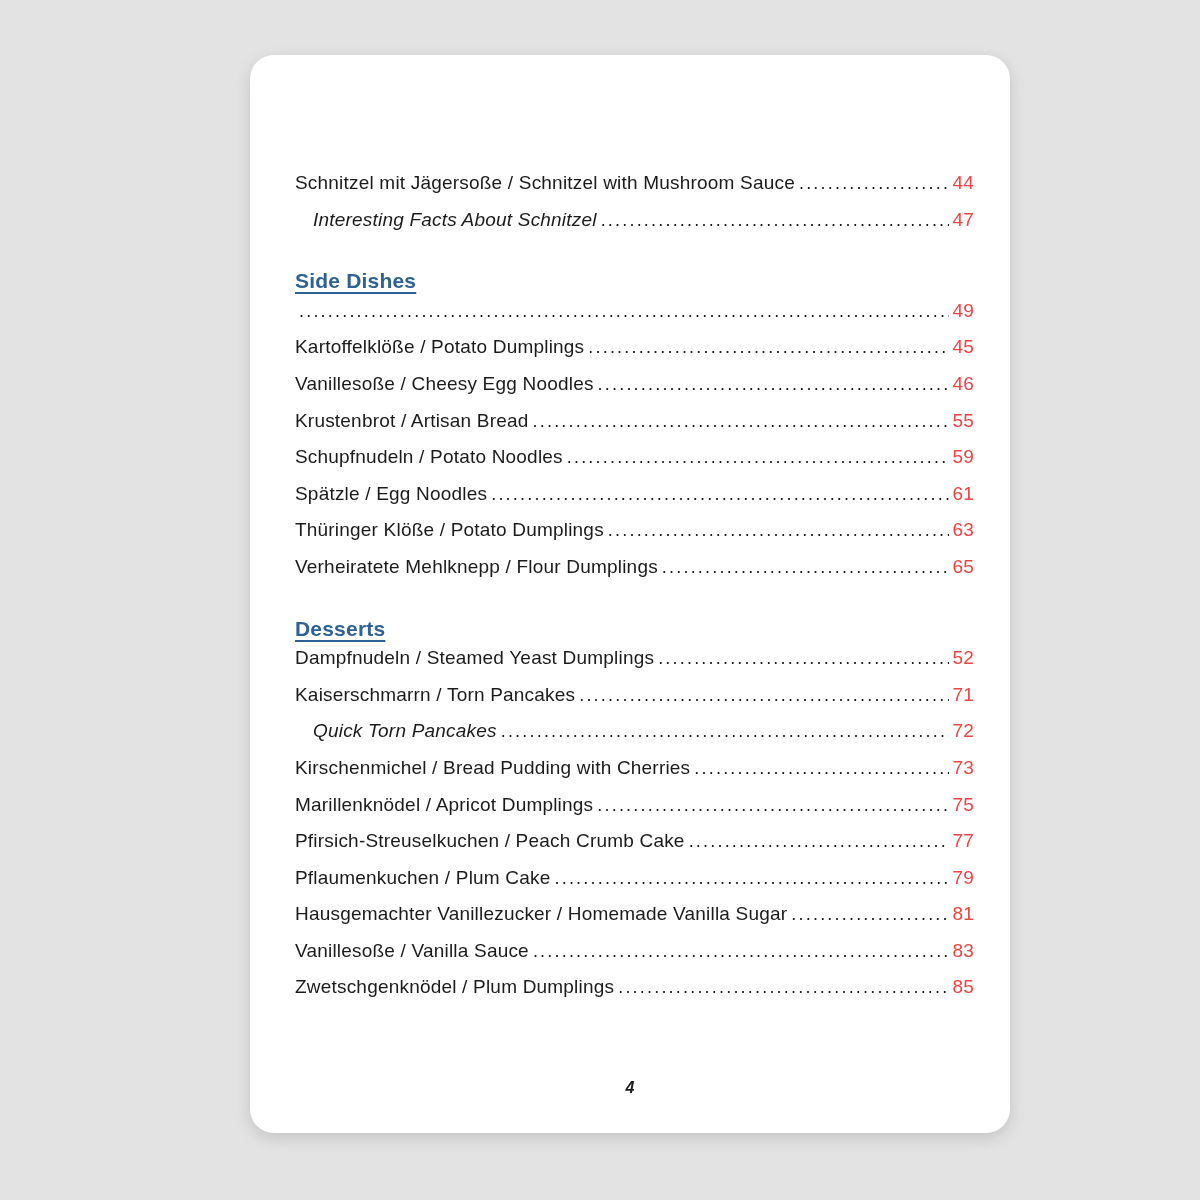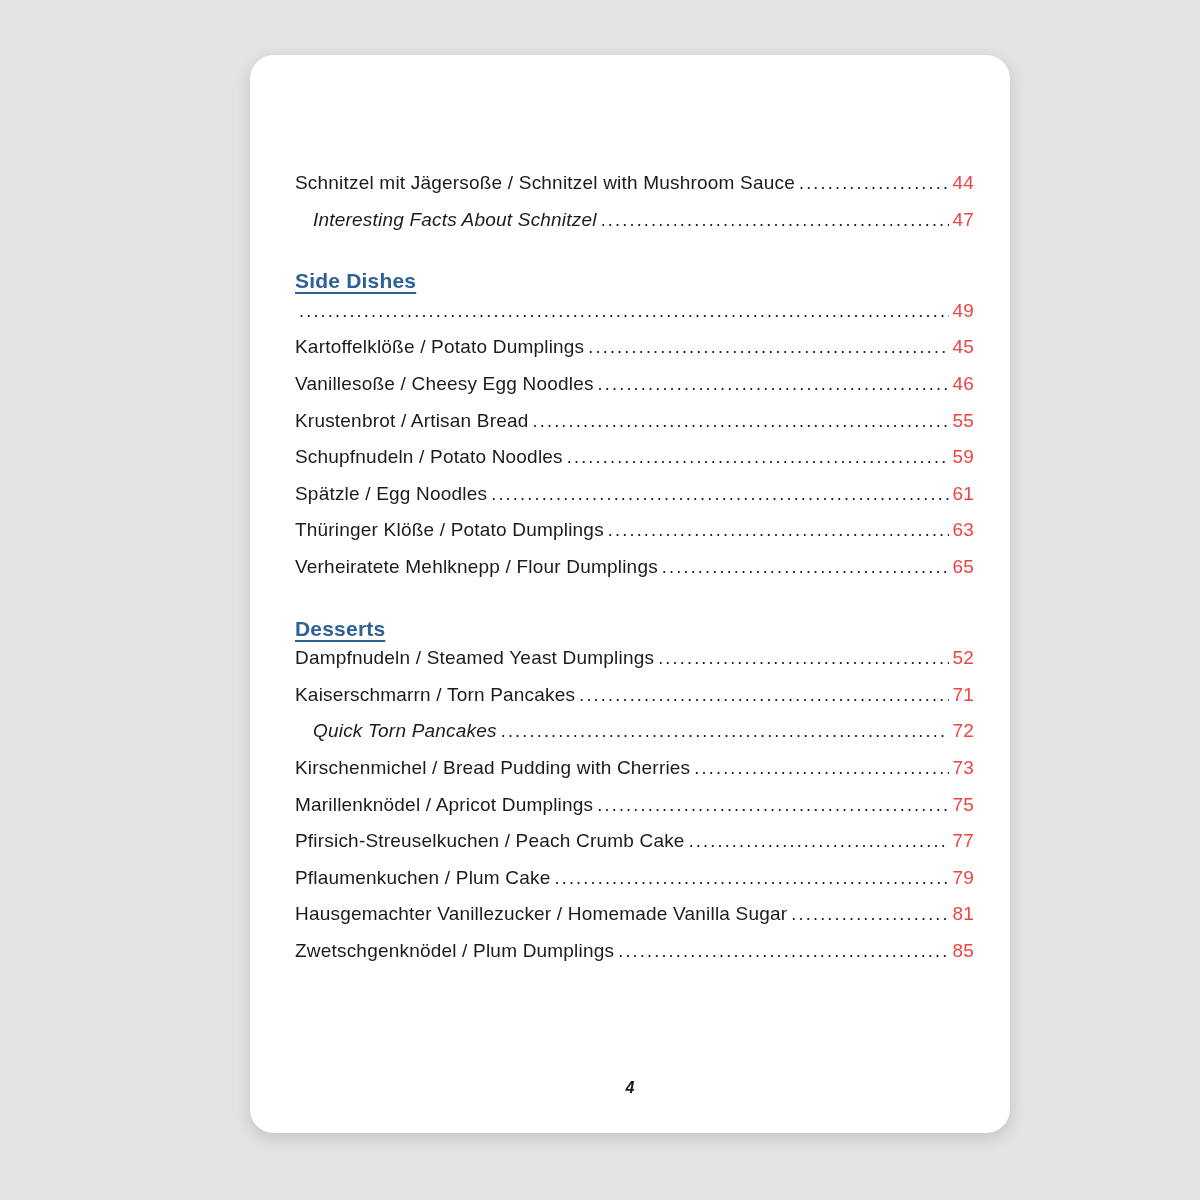--- a/index.html
+++ b/index.html
@@ -176,19 +176,24 @@
         <span class="toc-title">Pflaumenkuchen / Plum Cake</span>
         <span class="toc-dots"></span>
         <span class="toc-page">79</span>
       </div>
       <div class="toc-row">
         <span class="toc-title">Hausgemachter Vanillezucker / Homemade Vanilla Sugar</span>
         <span class="toc-dots"></span>
         <span class="toc-page">81</span>
       </div>
       <div class="toc-row">
+        <span class="toc-title">Vanillesoße / Vanilla Sauce</span>
+        <span class="toc-dots"></span>
+        <span class="toc-page">83</span>
+      </div>
+      <div class="toc-row">
         <span class="toc-title">Zwetschgenknödel / Plum Dumplings</span>
         <span class="toc-dots"></span>
         <span class="toc-page">85</span>
       </div>
     </div>
   <div class="page-footer">4</div>
 </div>
 
 </body></html>

